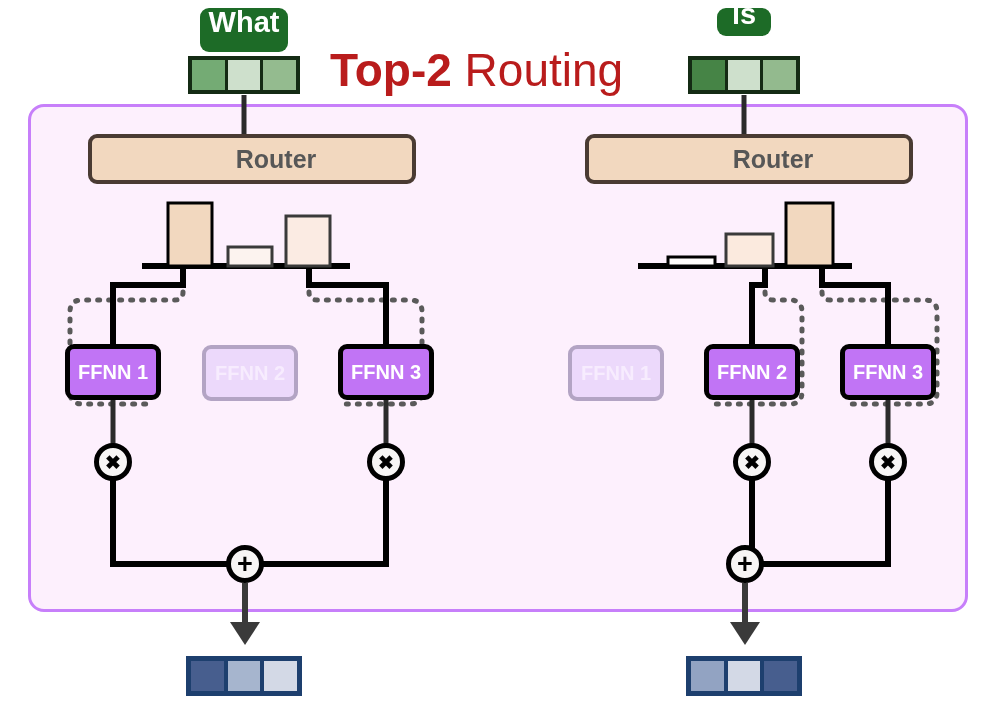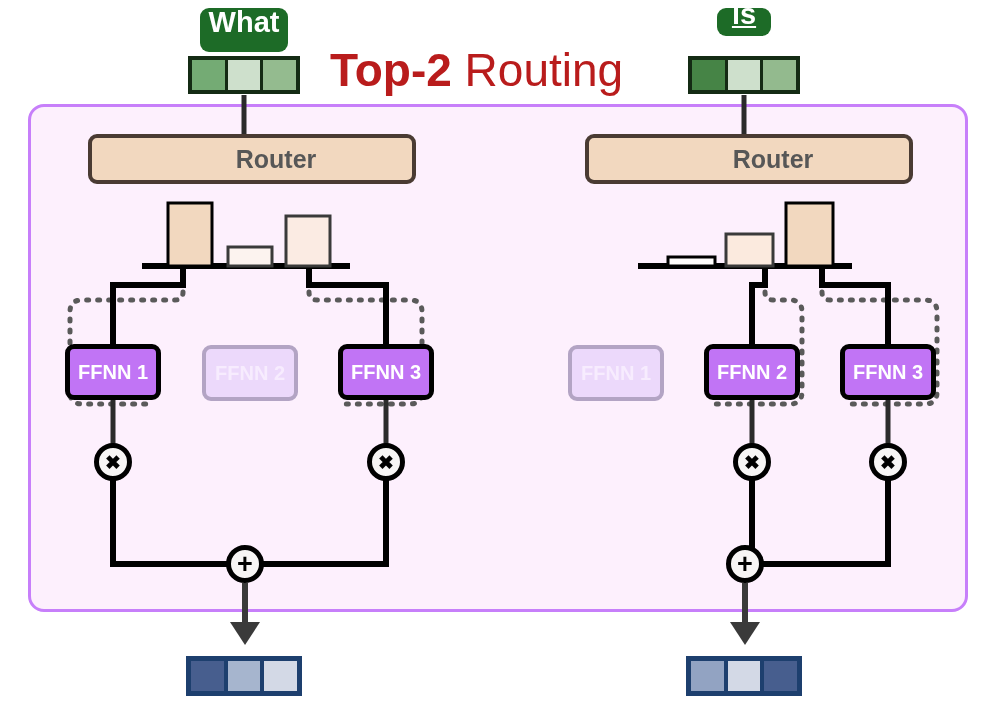--- a/index.html
+++ b/index.html
@@ -242,21 +242,21 @@
   <div class="op mul" style="left:94px; top:443px;">✖</div>
   <div class="op mul" style="left:367px; top:443px;">✖</div>
   <div class="op add" style="left:226px; top:545px;">+</div>
 
   <div class="vec blue" style="left:186px; top:656px; width:116px; height:40px;">
     <div class="cell" style="background:#475e8e"></div>
     <div class="cell" style="background:#a6b5ce"></div>
     <div class="cell" style="background:#d3d9e6"></div>
   </div>
 
-  <div class="token-pill" style="left:717px; top:8px; width:54px; height:28px;text-decoration:underline;">is</div>
+  <div class="token-pill" style="left:717px; top:8px; width:54px; height:28px;">is</div>
 
   <div class="vec green" style="left:688px; top:56px; width:112px; height:38px;">
     <div class="cell" style="background:#468446"></div>
     <div class="cell" style="background:#cee0cc"></div>
     <div class="cell" style="background:#93ba8e"></div>
   </div>
 
   <div class="router" style="left:585px; top:134px; width:328px;">Router</div>
 
   <div class="ffnn inactive" style="left:568px; top:345px;">FFNN 1</div>

